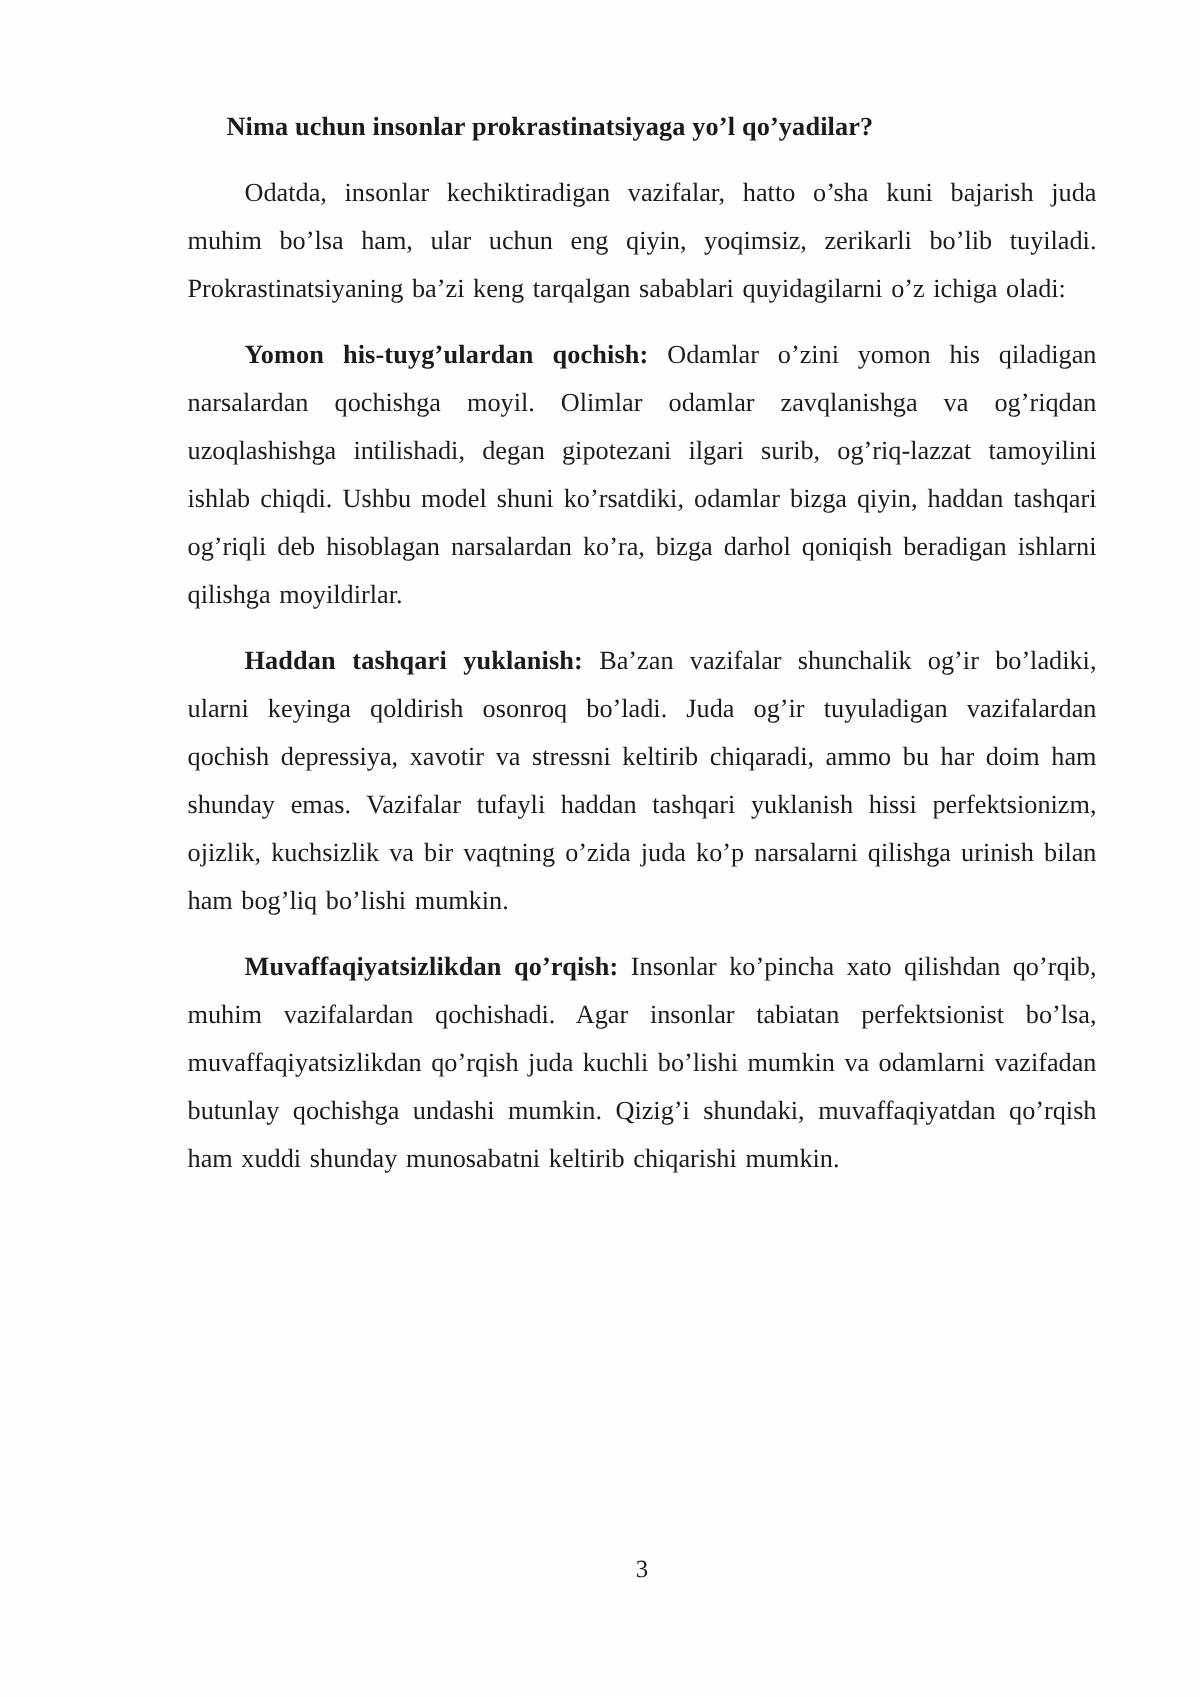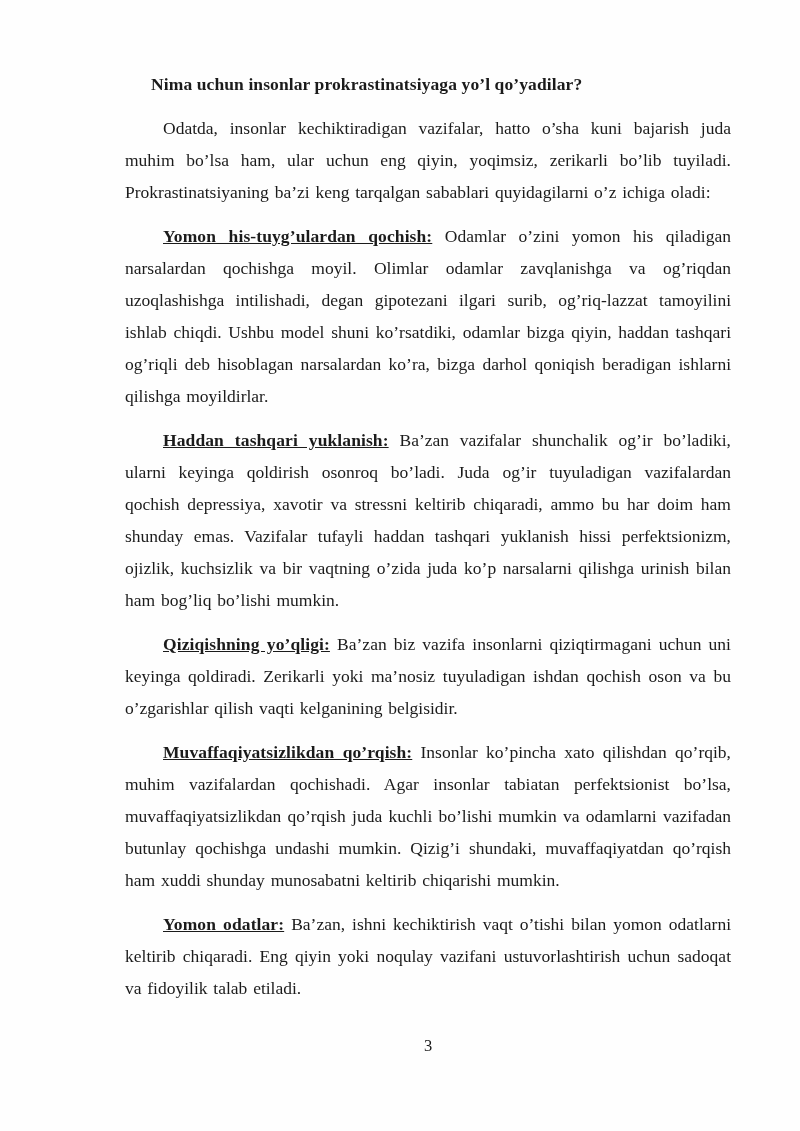--- a/index.html
+++ b/index.html
@@ -34,21 +34,20 @@
   .paragraph {
     margin: 12px;
     font-size: 17.5px;
     line-height: 32px;
     text-indent: 38px;
     text-align: justify;
     word-spacing: 0.08em;
   }
   .paragraph b {
     letter-spacing: 0.1px;
-    text-decoration: underline;
   }
   .page-number {
     position: absolute;
     top: 1034px;
     left: 113px;
     width: 630px;
     text-align: center;
     font-size: 16.5px;
     line-height: 24px;
     color: #1b1b1b;
@@ -57,19 +56,17 @@
 </head>
 <body>
 
 <div class="page">
   <div class="content">
     <h1 class="doc-title">Nima uchun insonlar prokrastinatsiyaga yo’l qo’yadilar?</h1>
     <div id="paragraphs">
         <p class="paragraph"><span>Odatda, insonlar kechiktiradigan vazifalar, hatto o’sha kuni bajarish juda muhim bo’lsa ham, ular uchun eng qiyin, yoqimsiz, zerikarli bo’lib tuyiladi. Prokrastinatsiyaning ba’zi keng tarqalgan sabablari quyidagilarni o’z ichiga oladi:</span></p>
         <p class="paragraph"><b>Yomon his-tuyg’ulardan qochish:</b><span> Odamlar o’zini yomon his qiladigan narsalardan qochishga moyil. Olimlar odamlar zavqlanishga va og’riqdan uzoqlashishga intilishadi, degan gipotezani ilgari surib, og’riq-lazzat tamoyilini ishlab chiqdi. Ushbu model shuni ko’rsatdiki, odamlar bizga qiyin, haddan tashqari og’riqli deb hisoblagan narsalardan ko’ra, bizga darhol qoniqish beradigan ishlarni qilishga moyildirlar.</span></p>
         <p class="paragraph"><b>Haddan tashqari yuklanish:</b><span> Ba’zan vazifalar shunchalik og’ir bo’ladiki, ularni keyinga qoldirish osonroq bo’ladi. Juda og’ir tuyuladigan vazifalardan qochish depressiya, xavotir va stressni keltirib chiqaradi, ammo bu har doim ham shunday emas. Vazifalar tufayli haddan tashqari yuklanish hissi perfektsionizm, ojizlik, kuchsizlik va bir vaqtning o’zida juda ko’p narsalarni qilishga urinish bilan ham bog’liq bo’lishi mumkin.</span></p>
-        <p class="paragraph"><b>Qiziqishning yo’qligi:</b><span> Ba’zan biz vazifa insonlarni qiziqtirmagani uchun uni keyinga qoldiradi. Zerikarli yoki ma’nosiz tuyuladigan ishdan qochish oson va bu o’zgarishlar qilish vaqti kelganining belgisidir.</span></p>
         <p class="paragraph"><b>Muvaffaqiyatsizlikdan qo’rqish:</b><span> Insonlar ko’pincha xato qilishdan qo’rqib, muhim vazifalardan qochishadi. Agar insonlar tabiatan perfektsionist bo’lsa, muvaffaqiyatsizlikdan qo’rqish juda kuchli bo’lishi mumkin va odamlarni vazifadan butunlay qochishga undashi mumkin. Qizig’i shundaki, muvaffaqiyatdan qo’rqish ham xuddi shunday munosabatni keltirib chiqarishi mumkin.</span></p>
-        <p class="paragraph"><b>Yomon odatlar:</b><span> Ba’zan, ishni kechiktirish vaqt o’tishi bilan yomon odatlarni keltirib chiqaradi. Eng qiyin yoki noqulay vazifani ustuvorlashtirish uchun sadoqat va fidoyilik talab etiladi.</span></p>
       </div>
   </div>
   <div class="page-number">3</div>
 </div>
 
 </body></html>

